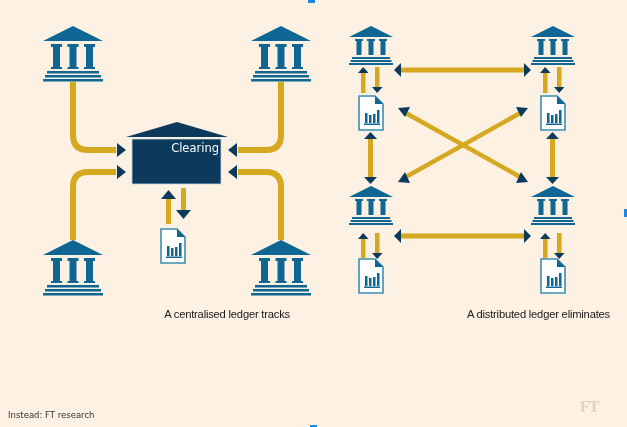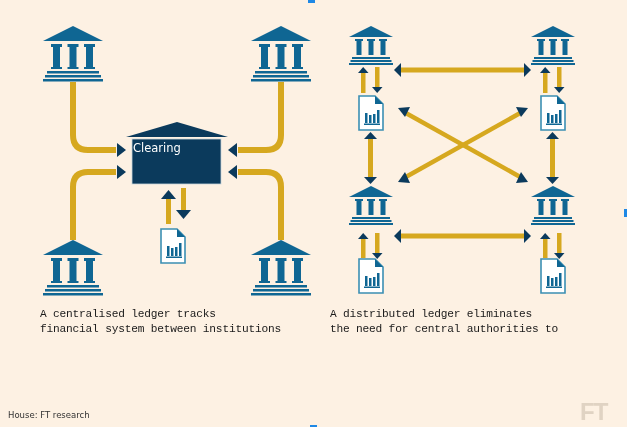--- a/index.html
+++ b/index.html
@@ -4,38 +4,38 @@
 <style>
   html, body { margin: 0; padding: 0; }
   body {
     width: 627px; height: 427px; overflow: hidden;
     background: #fdf1e3;
     font-family: "DejaVu Sans", sans-serif;
     position: relative;
   }
   #stage { position: absolute; left: 0; top: 0; width: 627px; height: 427px; }
   .caption {
-    position: absolute; text-align: left; color: #1a1a1a;
-    font-family: Liberation Mono, monospace; font-size: 11.2px; line-height: 15px;
+    position: absolute; text-align: right; color: #1a1a1a;
+    font-family: Liberation Sans, sans-serif; font-size: 11.2px; line-height: 15px;
     font-weight: 500; letter-spacing: -0.2px;
   }
   .caption .line { display: block; white-space: nowrap; }
   #caption-left { left: 40px; top: 307px; width: 250px; }
-  #caption-right { left: 330px; top: 307px; width: 270px; }
+  #caption-right { left: 340px; top: 307px; width: 270px; }
   #source {
     position: absolute; left: 8px; top: 410px; font-size: 8.5px; color: #333;
     font-family: "DejaVu Sans", sans-serif;
   }
   #ft-logo {
-    position: absolute; left: 580px; top: 398px; font-family: Liberation Sans, sans-serif;
-    font-size: 24px; font-weight: bold; color: #e0d3c3; letter-spacing: -1px;
+    position: absolute; left: 580px; top: 398px; font-family: Liberation Serif, serif;
+    font-size: 16px; font-weight: bold; color: #e0d3c3; letter-spacing: -1px;
   }
   .edge-mark { position: absolute; background: #1e88e5; }
   #clearing-label {
-    position: absolute; left: 133px; top: 140px; width: 86px; text-align: left;
+    position: absolute; left: 133px; top: 140px; width: 86px; text-align: right;
     color: #ffffff; font-family: "DejaVu Sans", sans-serif; font-size: 11.5px; line-height: 16px; font-weight: 500;
   }
   #clearing-label span { display: block; }
 </style>
 </head>
 <body>
 
 <svg id="stage" width="627" height="427" viewBox="0 0 627 427" xmlns="http://www.w3.org/2000/svg">
   <defs>
 
@@ -174,26 +174,24 @@
     <use href="#doc" x="540" y="258"></use>
   </g>
 </svg>
 
 <div id="clearing-label">
   <span>Clearing</span>
 </div>
 
 <div id="caption-left" class="caption">
   <span class="line">A centralised ledger tracks</span>
-  <span class="line">financial system between institutions</span>
 </div>
 
 <div id="caption-right" class="caption">
   <span class="line">A distributed ledger eliminates</span>
-  <span class="line">the need for central authorities to</span>
 </div>
 
-<div id="source">House: FT research</div>
+<div id="source">Instead: FT research</div>
 <div id="ft-logo">FT</div>
 
 <div class="edge-mark" style="left:308px; top:0; width:7px; height:3px;"></div>
 <div class="edge-mark" style="left:624px; top:209px; width:3px; height:8px;"></div>
 <div class="edge-mark" style="left:310px; top:425px; width:7px; height:2px;"></div>
 
 </body></html>

